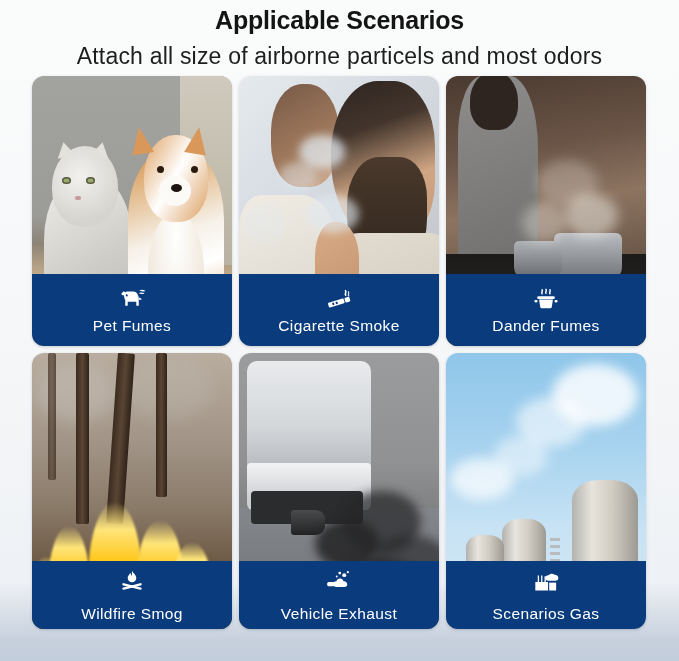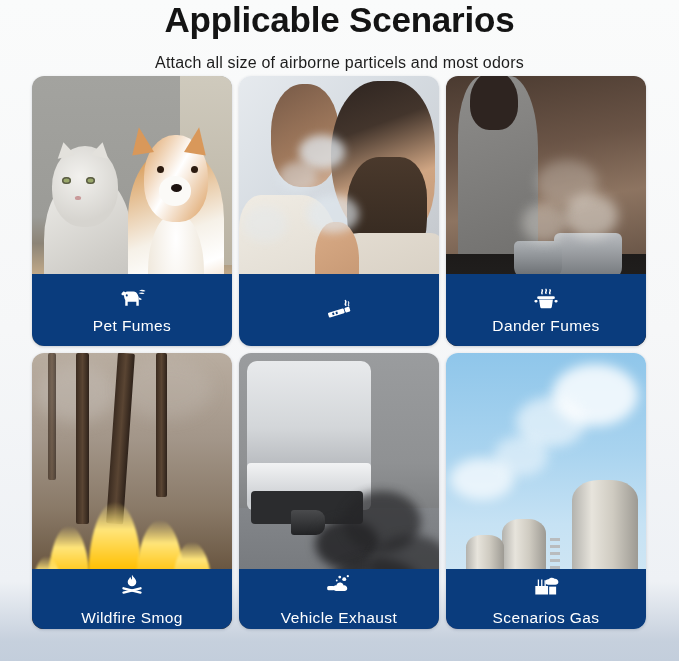--- a/index.html
+++ b/index.html
@@ -24,31 +24,31 @@
   .header {
     position: absolute;
     top: 0;
     left: 0;
     width: 679px;
     text-align: center;
   }
   .title {
     margin: 0;
     padding-top: 1px;
-    font-size: 35px;
+    font-size: 25px;
     font-weight: 700;
     letter-spacing: -0.2px;
     color: #141414;
     line-height: 38px;
     font-family: "Liberation Sans", sans-serif;
   }
   .subtitle {
-    margin: 8px;
+    margin: 1px;
     padding-top: 4px;
-    font-size: 16px;
+    font-size: 23px;
     font-weight: 400;
     color: #1d1d1d;
     line-height: 24px;
     letter-spacing: 0.2px;
     font-family: "Liberation Sans", sans-serif;
   }
   
   .grid {
     position: absolute;
     top: 76px;
@@ -79,21 +79,21 @@
     bottom: 0;
     height: 72px;
     background: #0a3c7d;
     color: #ffffff;
     display: flex;
     flex-direction: column;
     align-items: center;
     justify-content: center;
     gap: 3px;
   }
-  .row2 .label-bar { height: 60px; gap: 9px; }
+  .row2 .label-bar { height: 68px; gap: 9px; }
   .label-icon {
     width: 30px;
     height: 27px;
     display: block;
     margin-bottom: 1px;
   }
   .label-text {
     font-size: 15.5px;
     font-weight: 400;
     letter-spacing: 0.4px;
@@ -266,20 +266,21 @@
         <svg class="label-icon" viewBox="0 0 32 28">
           <g transform="rotate(-17 16 16)">
             <rect x="4" y="14.2" width="17.5" height="5.2" rx="1" fill="#ffffff"></rect>
             <rect x="8.4" y="15.6" width="2" height="2.4" fill="#0a3c7d"></rect>
             <rect x="12.2" y="15.6" width="2" height="2.4" fill="#0a3c7d"></rect>
             <rect x="22.4" y="14.2" width="5.4" height="5.2" rx="1" fill="#ffffff"></rect>
           </g>
           <path d="M23.2 9.4 C21.4 7.8 24.6 6.6 22.9 4.6" stroke="#ffffff" stroke-width="1.7" fill="none" stroke-linecap="round"></path>
           <path d="M26.4 10 C24.9 8.6 27.4 7.5 26 5.8" stroke="#ffffff" stroke-width="1.4" fill="none" stroke-linecap="round" opacity="0.85"></path>
         </svg>
+        <span class="label-text">Cigarette Smoke</span>
       </div>
     </div>
 
     <div class="card">
       <div class="photo">
         <div class="sc ck-bg">
           <div class="ck-person"></div>
           <div class="ck-hair"></div>
           <div class="ck-counter"></div>
           <div class="ck-pot"></div>

